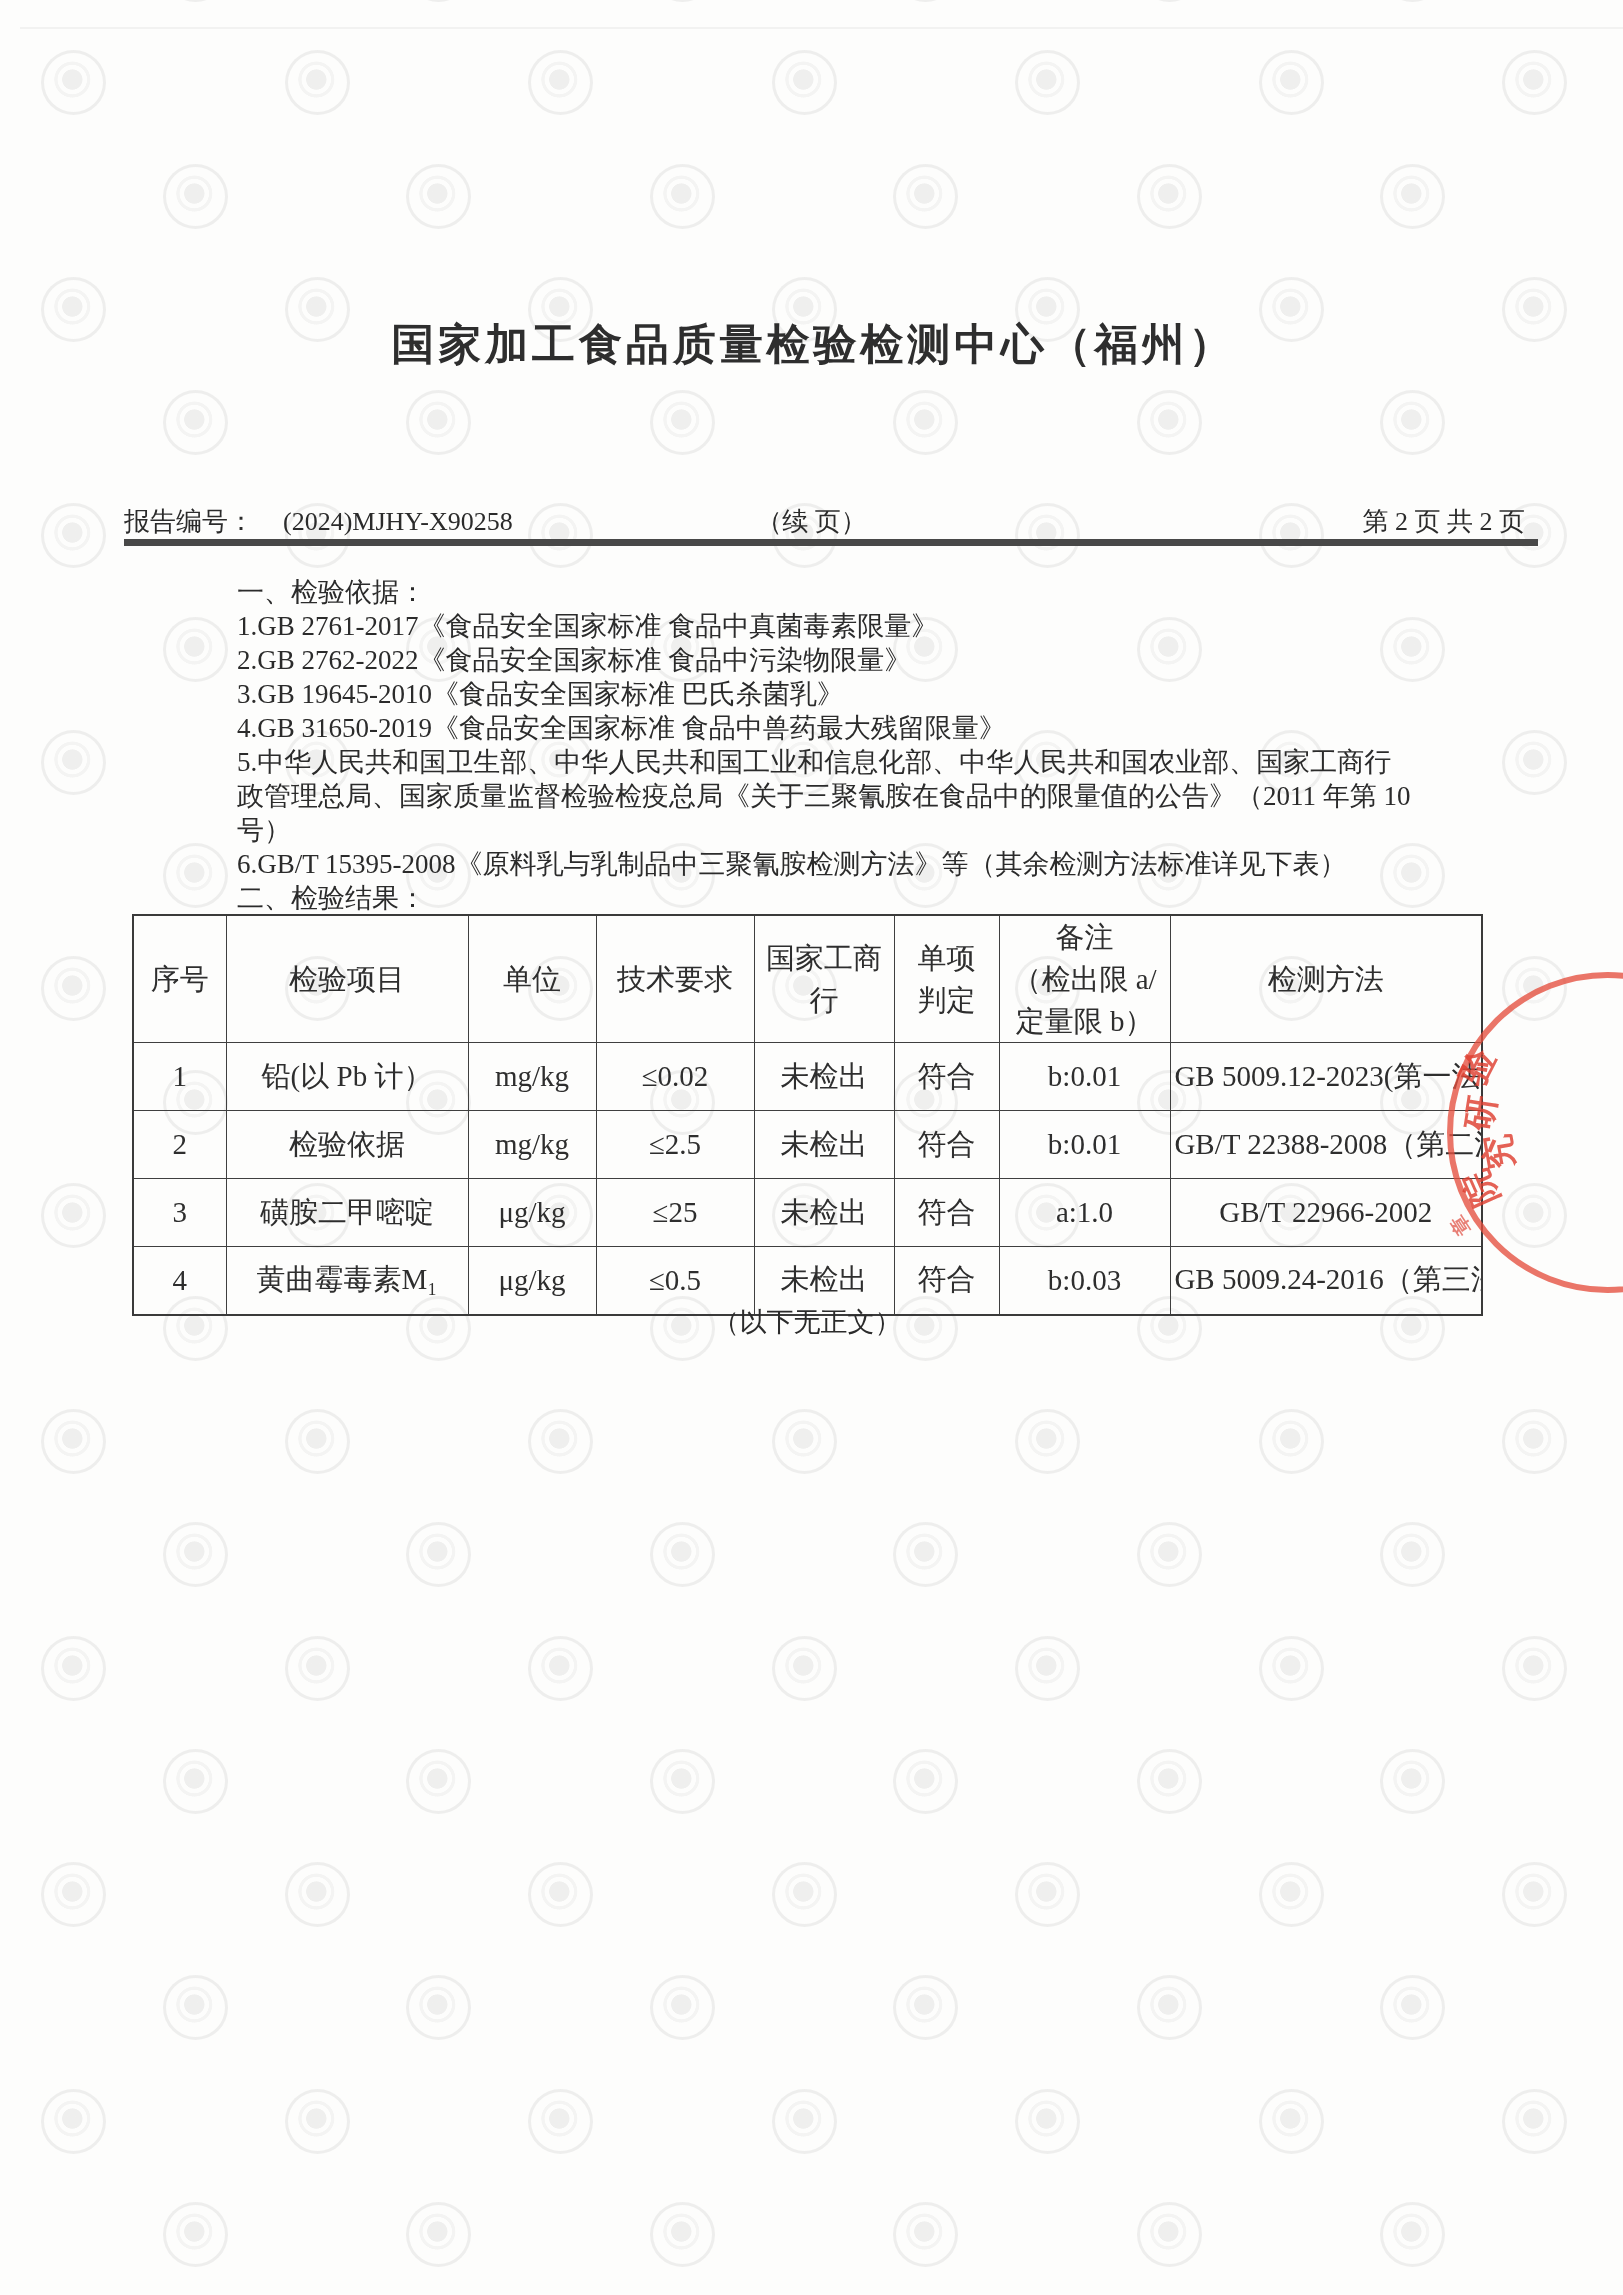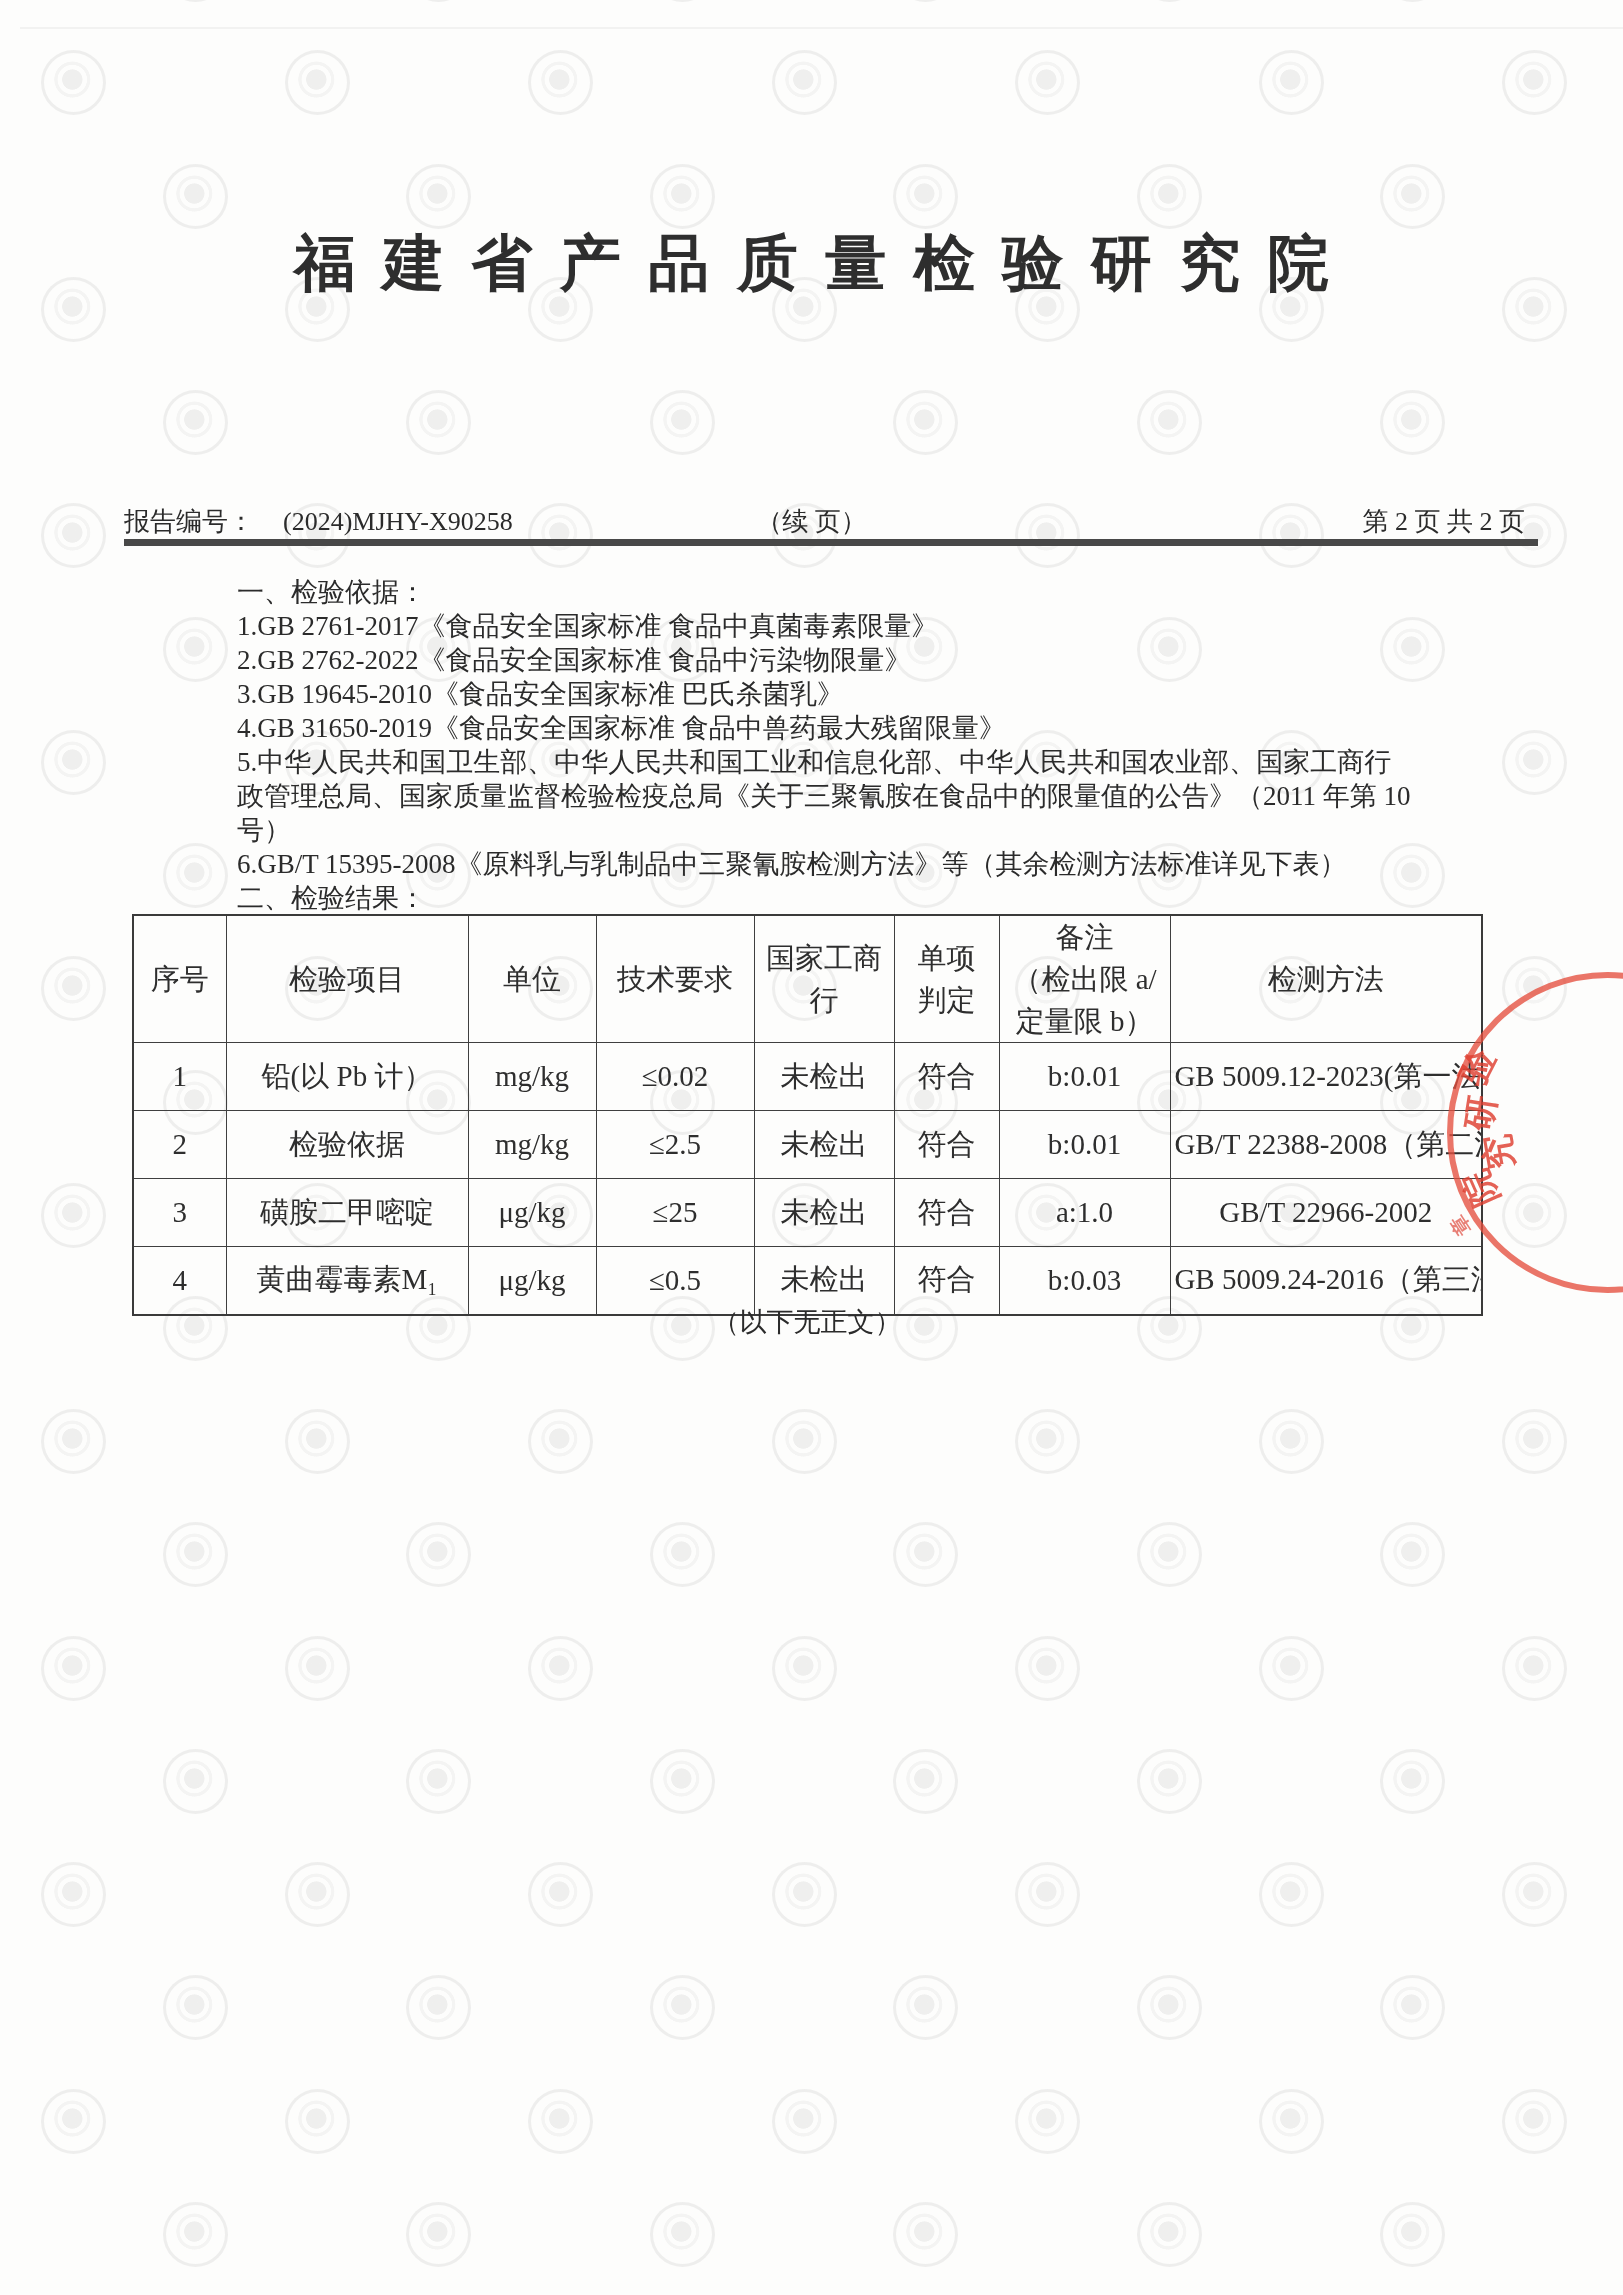--- a/index.html
+++ b/index.html
@@ -228,21 +228,21 @@
       <div class="wm" style="left: 406px; top: 2202px;"></div>
       <div class="wm" style="left: 650px; top: 2202px;"></div>
       <div class="wm" style="left: 893px; top: 2202px;"></div>
       <div class="wm" style="left: 1137px; top: 2202px;"></div>
       <div class="wm" style="left: 1380px; top: 2202px;"></div>
     </div>
   <div class="scan-line"></div>
 
   <div class="content">
 
-    <div class="org-title">福建省产品质量检验研究院</div>
+    <div class="center-title">国家加工食品质量检验检测中心（福州）</div>
 
     <div class="meta-row">
       <span class="meta-left">
         <span>报告编号：</span><span class="meta-no">(2024)MJHY-X90258</span>
       </span>
       <span class="meta-center">（续 页）</span>
       <span class="meta-right">第 2 页  共 2 页</span>
     </div>
     <div class="rule"></div>
 

